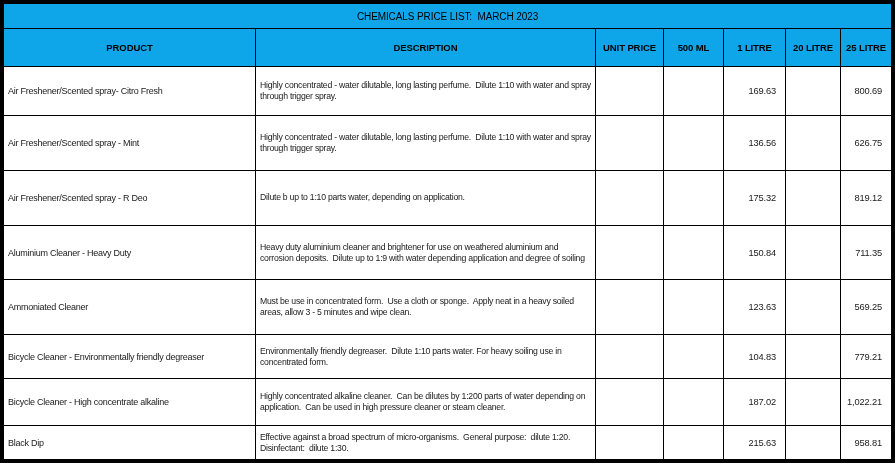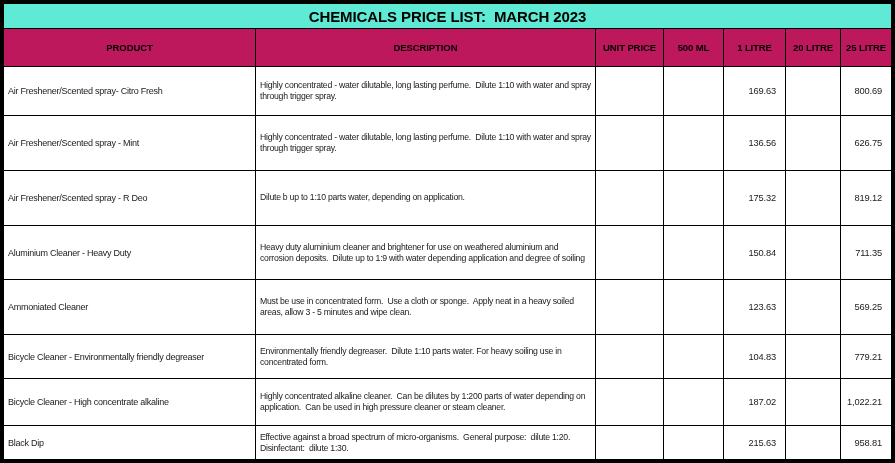--- a/index.html
+++ b/index.html
@@ -22,32 +22,32 @@
     table-layout: fixed;
   }
   th, td {
     border: 1px solid #000000;
     padding: 0;
     color: #1a1a1a;
     overflow: hidden;
   }
   tr.title-row th {
     height: 24px;
-    font-size: 15px;
-    font-weight: bold;
+    font-size: 10px;
+    font-weight: normal;
     text-align: center;
     vertical-align: middle;
     color: #000000;
     white-space: pre;
     letter-spacing: -0.1px;
-    background: #5eead4;
+    background: #0ea5e9;
   }
   tr.header-row th {
     height: 37px;
-    background: #be185d;
+    background: #0ea5e9;
     font-size: 9.5px;
     font-weight: bold;
     text-align: center;
     vertical-align: middle;
     color: #000000;
     letter-spacing: -0.1px;
     white-space: nowrap;
   }
   td.c-product {
     font-size: 9px;

